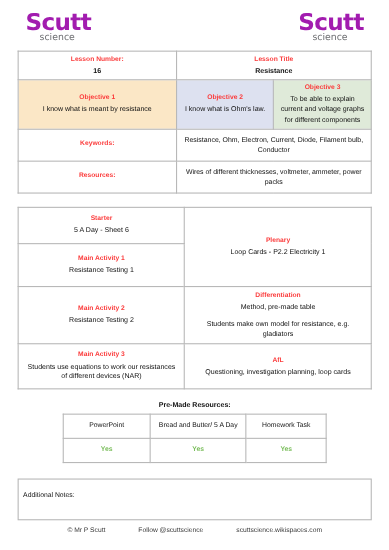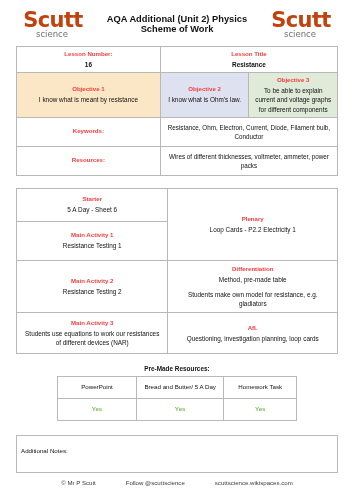--- a/index.html
+++ b/index.html
@@ -34,21 +34,21 @@
   }
   .logo {
     width: 74px;
     text-align: center;
     line-height: 1;
     flex: 0 0 auto;
   }
   .logo .brand {
     font-size: 21px;
     font-weight: bold;
-    color: #c2410c;
+    color: #a21caf;
     letter-spacing: -0.6px;
     display: block;
     font-family: "DejaVu Sans", sans-serif;
   }
   .logo .sub {
     font-size: 8.5px;
     color: #6d6e71;
     display: block;
     text-align: center;
     margin-top: -1px;
@@ -168,21 +168,20 @@
 </head>
 <body>
 
 <div class="page">
 
   <div class="header">
     <div class="logo">
       <span class="brand">Scutt</span>
       <span class="sub">science</span>
     </div>
-    <div class="doc-title">AQA Additional (Unit 2) Physics Scheme of Work</div>
     <div class="logo">
       <span class="brand">Scutt</span>
       <span class="sub">science</span>
     </div>
   </div>
 
   <table class="info-table">
     <tbody>
         <tr>
       <td class="r-lessonnum">

